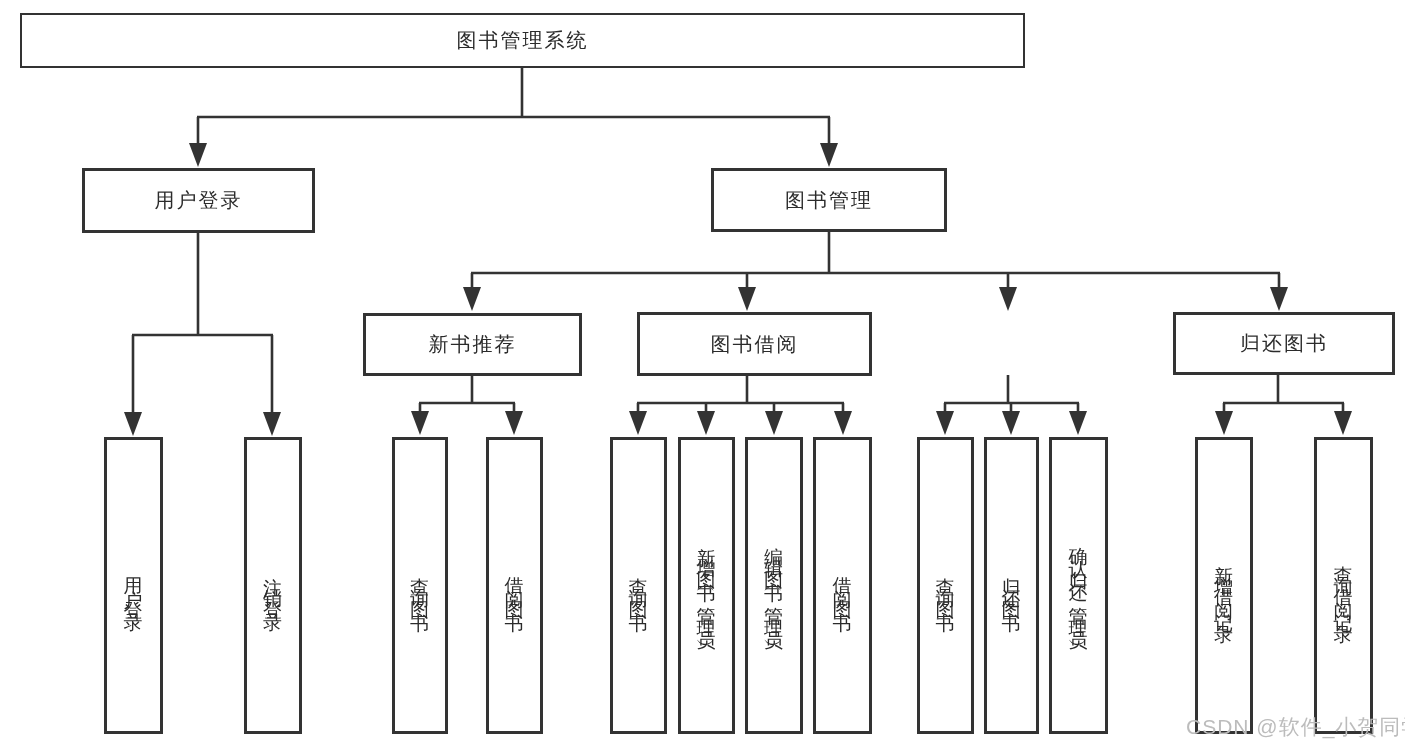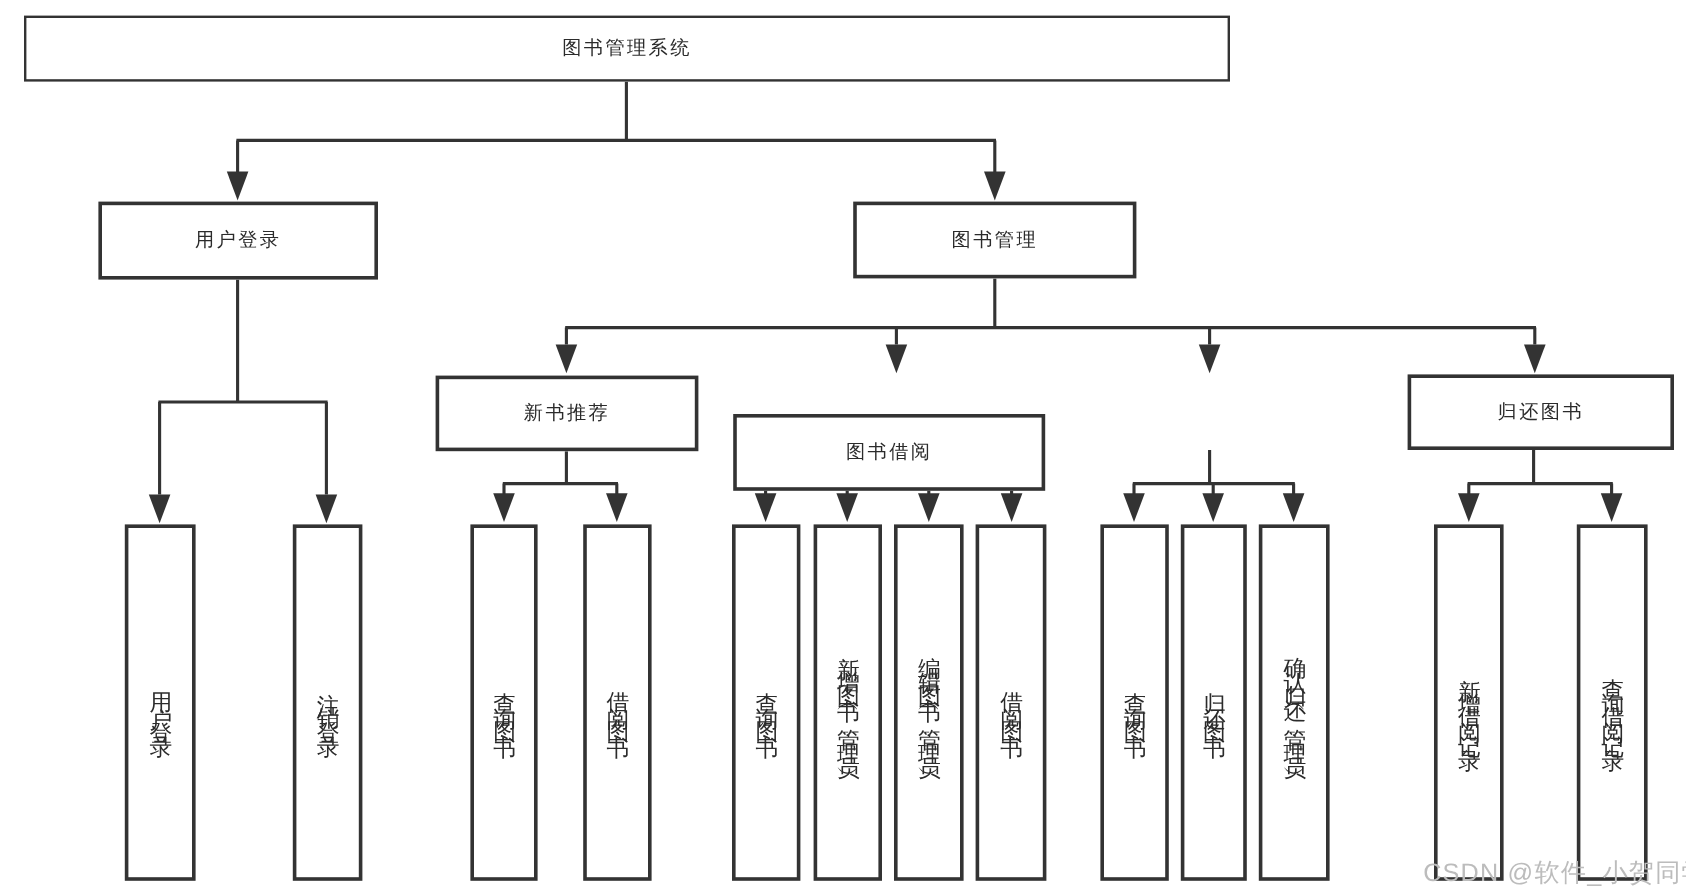--- a/index.html
+++ b/index.html
@@ -15,21 +15,21 @@
   .box {
     position: absolute;
     box-sizing: border-box;
     border: 3px solid #333333;
     background: #ffffff;
     display: flex;
     align-items: center;
     justify-content: center;
     color: #2b2b2b;
   }
-  .h-box { font-size: 16px; letter-spacing: 2px; white-space: nowrap; }
+  .h-box { font-size: 20px; letter-spacing: 2px; white-space: nowrap; }
   .v-box {
     writing-mode: vertical-rl;
     font-size: 19px;
     letter-spacing: 12px;
     top: 437px;
     height: 297px;
     line-height: 1;
   }
   .watermark {
     position: absolute;
@@ -95,21 +95,21 @@
       <polygon points="1343,435 1334,411 1352,411" fill="#333333" stroke="none"></polygon>
     </g>
   </svg>
 
   <div class="box h-box" style="left:20px; top:13px; width:1005px; height:55px; border-width:2.5px;">图书管理系统</div>
 
   <div class="box h-box" style="left:82px; top:168px; width:233px; height:65px;">用户登录</div>
   <div class="box h-box" style="left:711px; top:168px; width:236px; height:64px;">图书管理</div>
 
   <div class="box h-box" style="left:363px; top:313px; width:219px; height:63px;">新书推荐</div>
-  <div class="box h-box" style="left:611px; top:312px; width:260px; height:64px;margin-top:33px;">图书借阅</div>
+  <div class="box h-box" style="left:637px; top:312px; width:235px; height:64px;">图书借阅</div>
   <div class="box h-box" style="left:1173px; top:312px; width:222px; height:63px;">归还图书</div>
 
   <div class="box v-box" style="left:104px; width:59px;">用户登录</div>
   <div class="box v-box" style="left:244px; width:58px;">注销登录</div>
 
   <div class="box v-box" style="left:392px; width:56px;">查询图书</div>
   <div class="box v-box" style="left:486px; width:57px;">借阅图书</div>
 
   <div class="box v-box" style="left:610px; width:57px;">查询图书</div>
   <div class="box v-box" style="left:678px; width:57px;">新增图书（管理员）</div>

